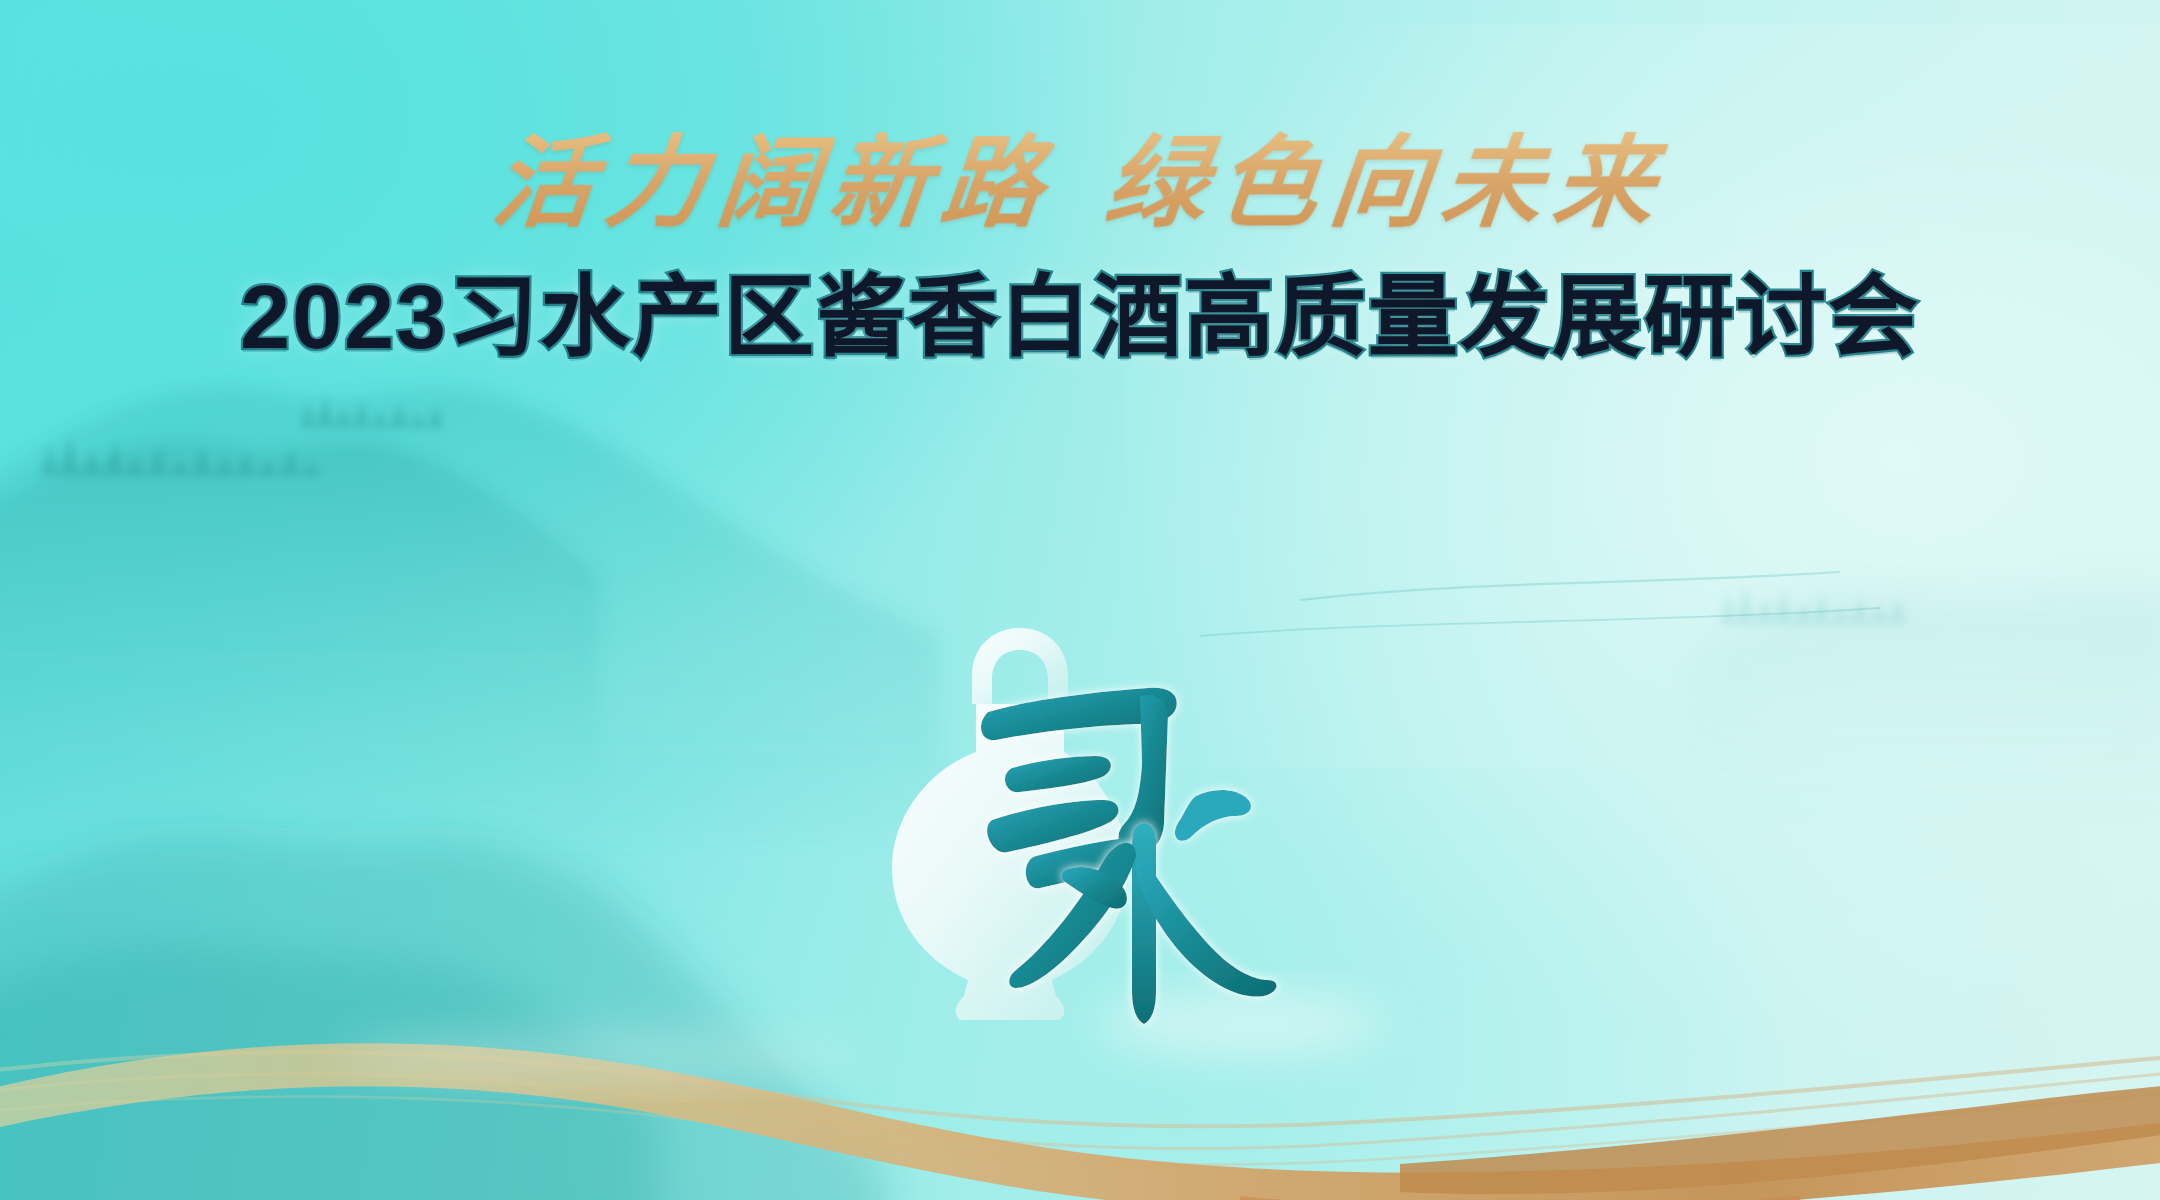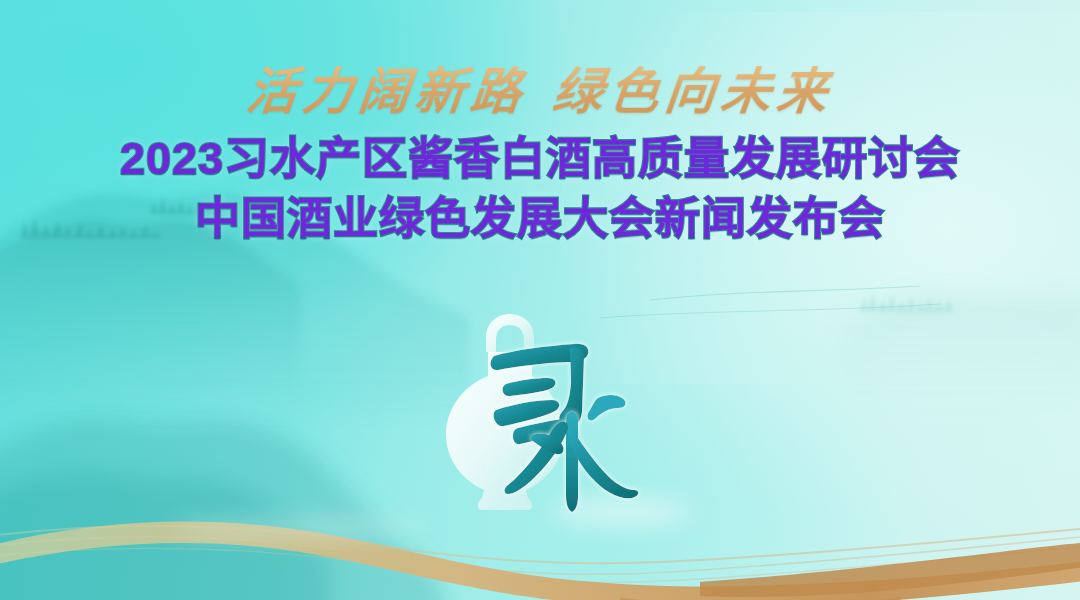--- a/index.html
+++ b/index.html
@@ -100,21 +100,21 @@
     filter: drop-shadow(0 1px 1px rgba(120,80,30,0.16));
   }
   .tagline .gap {
     display: inline-block;
     width: 26px;
   }
 
   .title-line {
     font-family: "Liberation Sans", "DejaVu Sans", sans-serif;
     font-weight: 700;
-    color: #6d28d9;
+    color: #0f172a;
     margin: 0;
     line-height: 1.2;
     letter-spacing: 1px;
     -webkit-text-stroke: 2.2px #117d86;
     paint-order: stroke fill;
     text-shadow:
        0 2px 0 rgba(10,90,98,0.22),
        0 0 10px rgba(255,255,255,0.35);
   }
   .title-line-1 { font-size: 45px; }
@@ -248,21 +248,20 @@
         <ellipse cx="300" cy="528" rx="130" ry="12" fill="#d8f2ef" opacity="0.6"></ellipse>
       </g>
     </svg>
   </div>
 
   <div class="headline">
     <div class="tagline">
       <span>活力阔新路</span><span class="gap"></span><span>绿色向未来</span>
     </div>
     <h1 class="title-line title-line-1">2023习水产区酱香白酒高质量发展研讨会</h1>
-    <h2 class="title-line title-line-2">中国酒业绿色发展大会新闻发布会</h2>
   </div>
 
   <div class="logo">
     <svg viewBox="0 0 260 230" xmlns="http://www.w3.org/2000/svg">
       <defs>
         <linearGradient id="jarGrad" x1="0" y1="0" x2="1" y2="1">
           <stop offset="0%" stop-color="#ffffff" stop-opacity="0.97"></stop>
           <stop offset="45%" stop-color="#f2fbfa" stop-opacity="0.88"></stop>
           <stop offset="100%" stop-color="#d9f2ef" stop-opacity="0.55"></stop>
         </linearGradient>

